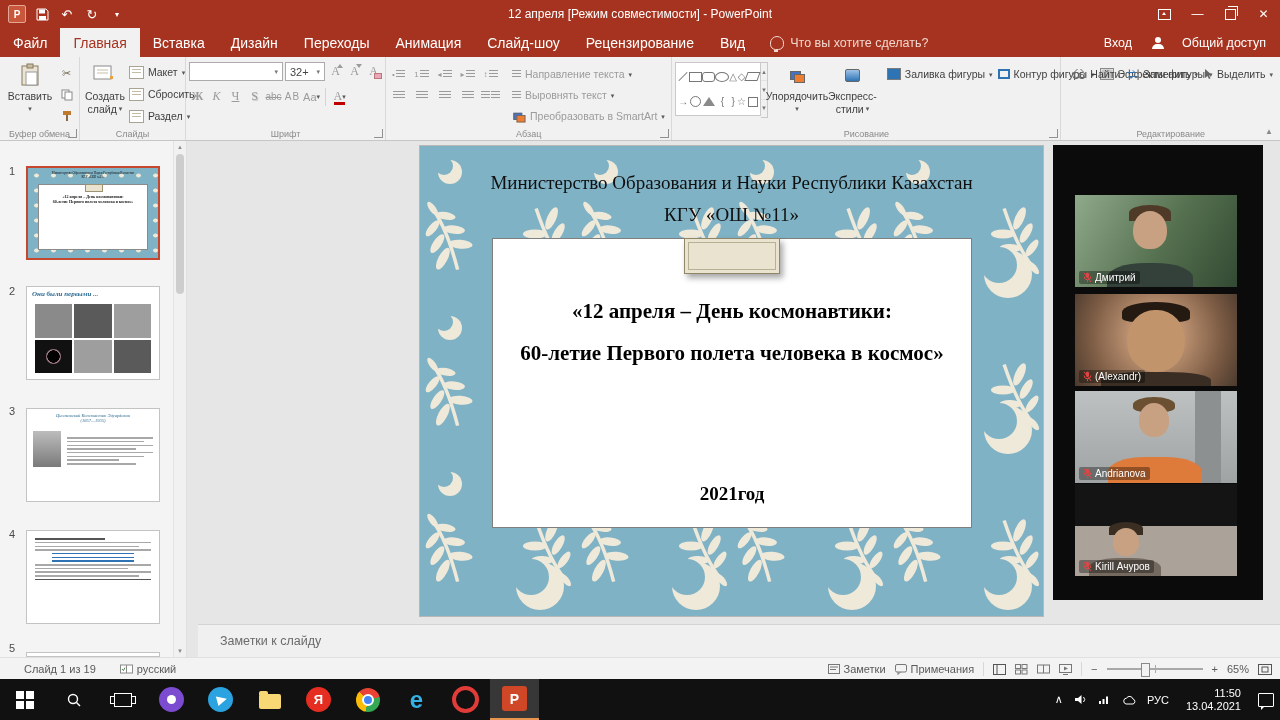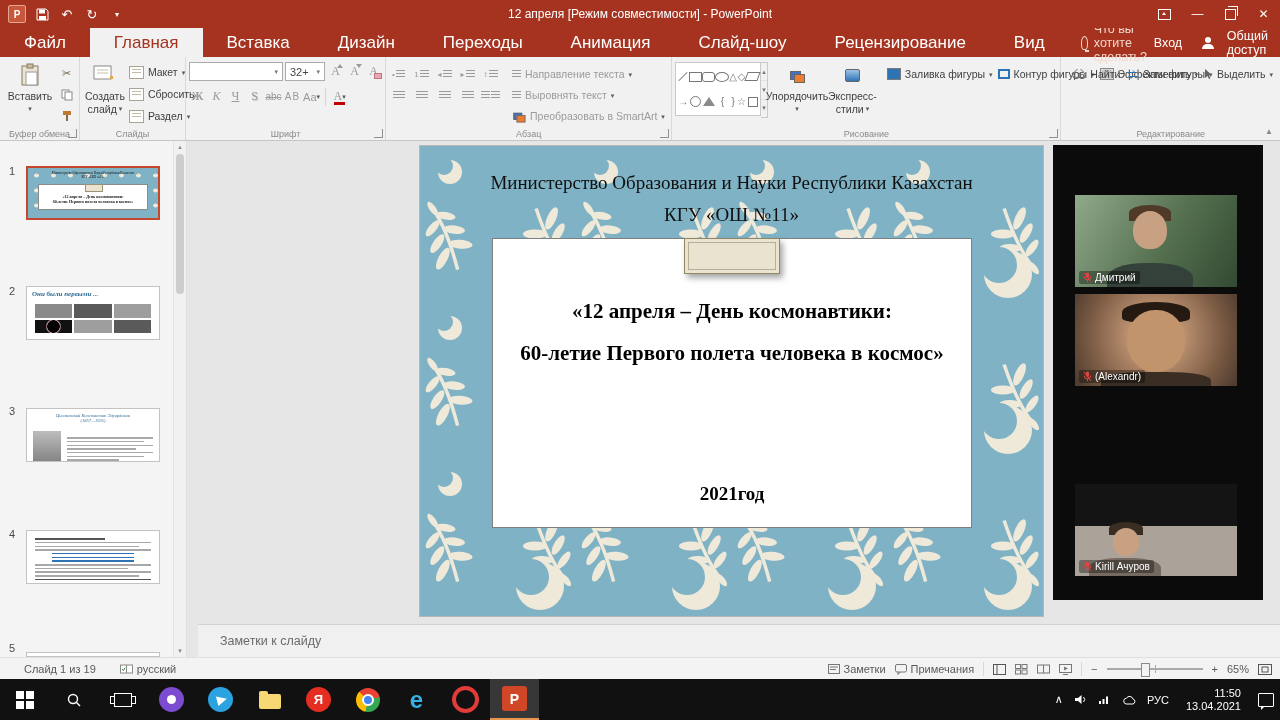--- a/index.html
+++ b/index.html
@@ -13,21 +13,21 @@
   .applogo{width:16px;height:16px;background:#C8573B;border:1px solid #E2A795;border-radius:2px;display:flex;align-items:center;justify-content:center;font-size:10px;font-weight:bold}
   #wtitle{position:absolute;left:0;right:0;text-align:center;font-size:12px;color:#fff}
   .wbtns{margin-left:auto;display:flex;height:28px;z-index:2}
   .wbtn{width:33px;height:28px;display:flex;align-items:center;justify-content:center;font-size:12px}
   .glyph-restore{position:relative;width:9px;height:9px;border:1px solid #fff}
   .glyph-restore::before{content:"";position:absolute;top:-4px;left:2px;width:9px;height:9px;border-top:1px solid #fff;border-right:1px solid #fff}
   .glyph-ribopt{width:11px;height:9px;border:1px solid #fff;position:relative}
   .glyph-ribopt::after{content:"";position:absolute;left:3px;top:2px;border-left:2px solid transparent;border-right:2px solid transparent;border-bottom:3px solid #fff}
   
   #menubar{position:absolute;top:28px;left:0;width:100%;height:29px;background:#A5331F;display:flex;align-items:stretch;color:#fff;z-index:9}
-  .mtab{padding:0 24px;display:flex;align-items:center;font-size:17px;white-space:nowrap}
+  .mtab{padding:0 13px;display:flex;align-items:center;font-size:14px;white-space:nowrap}
   .mtab.active{background:#F1F1F1;color:#A5331F}
   .tellme{display:flex;align-items:center;gap:6px;margin-left:12px;font-size:12.5px;color:#F2D8CE}
   .bulb{width:12px;height:12px;border-radius:50% 50% 40% 40%;border:1px solid #F2D8CE;position:relative}
   .bulb::after{content:"";position:absolute;left:3px;bottom:-3px;width:4px;height:2px;background:#F2D8CE}
   .mright{margin-left:auto;display:flex;align-items:center;gap:20px;padding-right:14px;font-size:12.5px}
   .personico{width:12px;height:12px;position:relative}
   .personico::before{content:"";position:absolute;left:3px;top:0;width:6px;height:6px;border-radius:50%;background:#fff}
   .personico::after{content:"";position:absolute;left:0;bottom:0;width:12px;height:5px;border-radius:6px 6px 0 0;background:#fff}
   
   #ribbon{position:absolute;top:57px;left:0;width:100%;height:83px;background:#F1F1F1;border-bottom:1px solid #C6C6C6;display:flex;z-index:8}
@@ -77,21 +77,21 @@
   .swic-fx{width:12px;height:10px;background:#BFBFBF;box-shadow:inset 0 0 3px #fff;border:1px solid #8a8a8a;flex:none}
   .swic-arr{width:14px;height:12px;position:relative;flex:none}
   .swic-arr::before{content:"";position:absolute;left:0;top:2px;width:9px;height:7px;background:#4472C4;border:1px solid #666}
   .swic-arr::after{content:"";position:absolute;left:4px;top:5px;width:9px;height:7px;background:#ED7D31;border:1px solid #666}
   .swic-qs{width:13px;height:11px;background:linear-gradient(#9DC3E6,#2E74B5);border:1px solid #666;border-radius:2px;flex:none}
   .ecol{display:flex;flex-direction:row;gap:1px;padding:4px 2px 0 6px}
   #ribcollapse{position:absolute;right:4px;bottom:3px;width:14px;height:12px;display:flex;align-items:center;justify-content:center;color:#8a8a8a;font-size:8px}
   
   #thumbs{position:absolute;top:140px;left:0;width:186px;height:517px;background:#F4F4F4;border-right:1px solid #DFDFDF;overflow:hidden;z-index:5}
   .tnum{position:absolute;left:9px;font-size:11px;color:#4a4a4a}
-  .thumb{position:absolute;left:26px;width:134px;height:54px;background:#fff;border:1px solid #C3C3C3;box-sizing:border-box;overflow:hidden}
+  .thumb{position:absolute;left:26px;width:134px;height:94px;background:#fff;border:1px solid #C3C3C3;box-sizing:border-box;overflow:hidden}
   .thumb.sel{border:2px solid #C4472E}
   .t1mini{position:absolute;inset:0;background:#7FB2C5;background-image:radial-gradient(#EFE9DA 2px,transparent 2.6px);background-size:17px 15px}
   .t1box{position:absolute;left:10px;right:10px;top:16px;bottom:8px;background:#fff;border:1px solid #8a8a8a}
   .t1tab{position:absolute;left:50%;margin-left:-8px;top:-1px;width:16px;height:6px;background:#EAE3D0;border:1px solid #9a9272}
   .mini-scale{position:absolute;left:0;top:0;width:200%;transform:scale(.5);transform-origin:0 0;text-align:center;font-family:"Liberation Serif",serif;color:#111}
   .t2title{position:absolute;left:5px;top:3px;font-size:7px;font-style:italic;font-weight:bold;color:#2F6C93;font-family:"Liberation Serif",serif}
   .photos{position:absolute;left:8px;right:8px;top:17px;bottom:6px;display:grid;grid-template-columns:1fr 1fr 1fr;gap:2px}
   .ph{background:#8a8a8a}
   .ph.d1{background:#5a5a5a}.ph.d2{background:#9e9e9e}
   .ph.ecl{background:radial-gradient(circle at 50% 50%,#000 0 6px,#C9A 6.5px,#111 8px)}
@@ -797,31 +797,48 @@
       <span class="vname">
         <svg width="9" height="11" viewBox="0 0 9 11">
             <rect x="3" y="0.5" width="3" height="5.5" rx="1.5" fill="#E04545"></rect>
             <path d="M1.2 4.5 a3.3 3.3 0 0 0 6.6 0" fill="none" stroke="#E04545"></path>
             <line x1="4.5" y1="8" x2="4.5" y2="10.2" stroke="#E04545"></line>
             <line x1="1" y1="0.8" x2="8" y2="10" stroke="#E04545"></line>
           </svg>
         <span>(Alexandr)</span>
       </span>
     </div>
-    <div class="vtile vt4">
+    <div class="vtile vt3">
       <div class="vp">
+          <div class="door"></div>
           <div class="hr"></div>
           <div class="hd"></div>
           <div class="bd"></div>
         </div>
       <span class="vname">
         <svg width="9" height="11" viewBox="0 0 9 11">
             <rect x="3" y="0.5" width="3" height="5.5" rx="1.5" fill="#E04545"></rect>
             <path d="M1.2 4.5 a3.3 3.3 0 0 0 6.6 0" fill="none" stroke="#E04545"></path>
             <line x1="4.5" y1="8" x2="4.5" y2="10.2" stroke="#E04545"></line>
             <line x1="1" y1="0.8" x2="8" y2="10" stroke="#E04545"></line>
           </svg>
+        <span>Andrianova</span>
+      </span>
+    </div>
+    <div class="vtile vt4">
+      <div class="vp">
+          <div class="hr"></div>
+          <div class="hd"></div>
+          <div class="bd"></div>
+        </div>
+      <span class="vname">
+        <svg width="9" height="11" viewBox="0 0 9 11">
+            <rect x="3" y="0.5" width="3" height="5.5" rx="1.5" fill="#E04545"></rect>
+            <path d="M1.2 4.5 a3.3 3.3 0 0 0 6.6 0" fill="none" stroke="#E04545"></path>
+            <line x1="4.5" y1="8" x2="4.5" y2="10.2" stroke="#E04545"></line>
+            <line x1="1" y1="0.8" x2="8" y2="10" stroke="#E04545"></line>
+          </svg>
         <span>Kirill Ачуров</span>
       </span>
     </div>
   </div>
 
 </div>
 
 </body></html>

